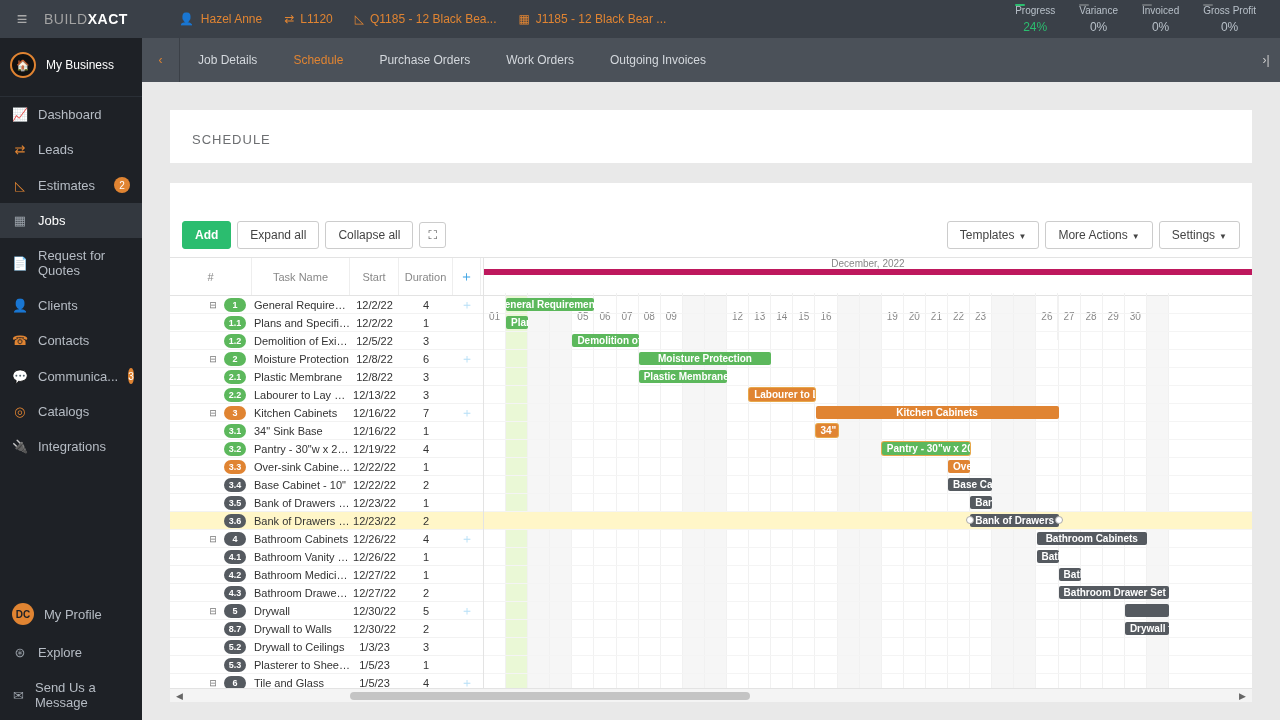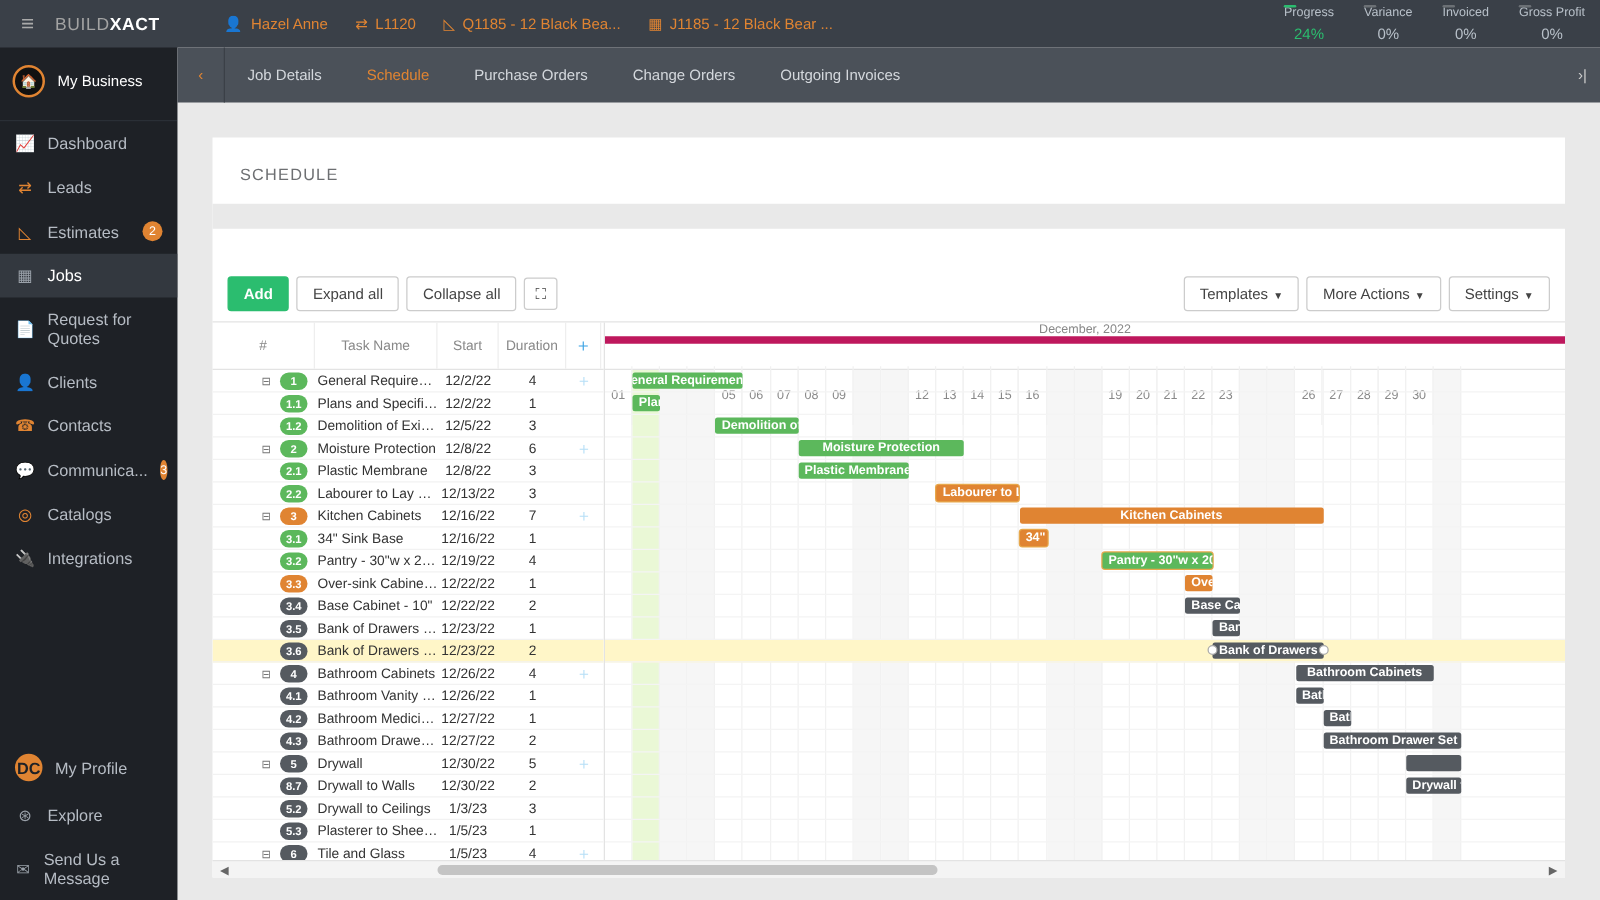--- a/index.html
+++ b/index.html
@@ -6,21 +6,21 @@
 html, body { width: 1280px; height: 720px; overflow: hidden; background: #3a4048; }
 body { display: flex; flex-direction: column; }
 
 
 .topbar { height: 38px; background: #3a4048; display: flex; align-items: center; color: #c7cbd0; font-size: 12px; }
 .hamburger { width: 44px; text-align: center; color: #aaa; font-size: 18px; cursor: pointer; }
 .brand { font-size: 14px; color: #fff; letter-spacing: .5px; padding-right: 30px; }
 .brand .light { color: #a3a3a3; font-weight: 300; }
 .brand .strong { font-weight: 700; }
 .crumb { display: flex; align-items: center; margin-left: 22px; color: #e08432; font-size: 12px; gap: 6px; cursor: pointer; }
-.stats { margin-left: auto; display: flex; }
+.stats { margin-left: auto; display: flex; padding-right: 12px; }
 .stat { text-align: center; padding: 4px 12px; font-size: 11px; color: #b8c0c9; }
 .stat .label { font-size: 10px; }
 .stat .val { padding-top: 4px; font-size: 12px; }
 .stat .bar { height: 2px; margin-top: 2px; background: #6b7075; }
 .stat .bar.green { background: #2bbd6f; }
 
 
 .mainrow { flex: 1; display: flex; min-height: 0; }
 
 
@@ -28,21 +28,21 @@
 .biz { display: flex; align-items: center; gap: 10px; padding: 14px 10px 18px; border-bottom: 1px solid #2a2f36; }
 .biz .logo { width: 26px; height: 26px; border-radius: 50%; border: 2px solid #e08432; display: flex; align-items: center; justify-content: center; font-size: 11px; color: #e08432; background: #111; }
 .sidenav { display: flex; flex-direction: column; }
 .side-item { display: flex; align-items: center; gap: 10px; padding: 10px 12px; cursor: pointer; color: #b6bcc4; position: relative; }
 .side-item.active { background: #33383f; color: #fff; }
 .side-item .ico { width: 16px; display: flex; justify-content: center; color: #e08432; }
 .side-item.active .ico { color: #c3c9d0; }
 .side-item .ico.gray { color: #9aa1a9; }
 .side-item .badge { margin-left: auto; background: #e08432; color: #fff; border-radius: 50%; width: 16px; height: 16px; font-size: 10px; display: flex; align-items: center; justify-content: center; }
 .sidebottom { margin-top: auto; }
-.avatar { width: 22px; height: 22px; border-radius: 50%; background: #e08432; color: #1e2126; font-size: 13px; font-weight: 700; display: flex; align-items: center; justify-content: center; }
+.avatar { width: 22px; height: 22px; border-radius: 50%; background: #e08432; color: #1e2126; font-size: 10px; font-weight: 700; display: flex; align-items: center; justify-content: center; }
 
 
 .content { flex: 1; display: flex; flex-direction: column; min-width: 0; background: #e9e9e9; }
 
 
 .tabs { height: 44px; background: #4b5159; display: flex; align-items: stretch; color: #d4d8dd; font-size: 12px; }
 .tabs .back { width: 38px; display: flex; align-items: center; justify-content: center; color: #e08432; border-right: 1px solid #3b4047; cursor: pointer; }
 .tabs .more { width: 28px; display: flex; align-items: center; justify-content: center; color: #ccc; margin-left: auto; cursor: pointer; }
 .tab { padding: 0 18px; display: flex; align-items: center; cursor: pointer; }
 .tab.active { color: #e08432; }
@@ -220,21 +220,21 @@
         </div>
     </div>
   </div>
 
   <div class="content">
     <div class="tabs">
       <div class="back">‹</div>
       <div class="tab">Job Details</div>
       <div class="tab active">Schedule</div>
       <div class="tab">Purchase Orders</div>
-      <div class="tab">Change Orders</div>
+      <div class="tab">Work Orders</div>
       <div class="tab">Outgoing Invoices</div>
       <div class="more">›|</div>
     </div>
 
     <div class="card">
       <div class="card-title">SCHEDULE</div>
       <div class="spacer"></div>
       <div class="toolbar">
         <button class="btn add">Add</button>
         <button class="btn">Expand all</button>

